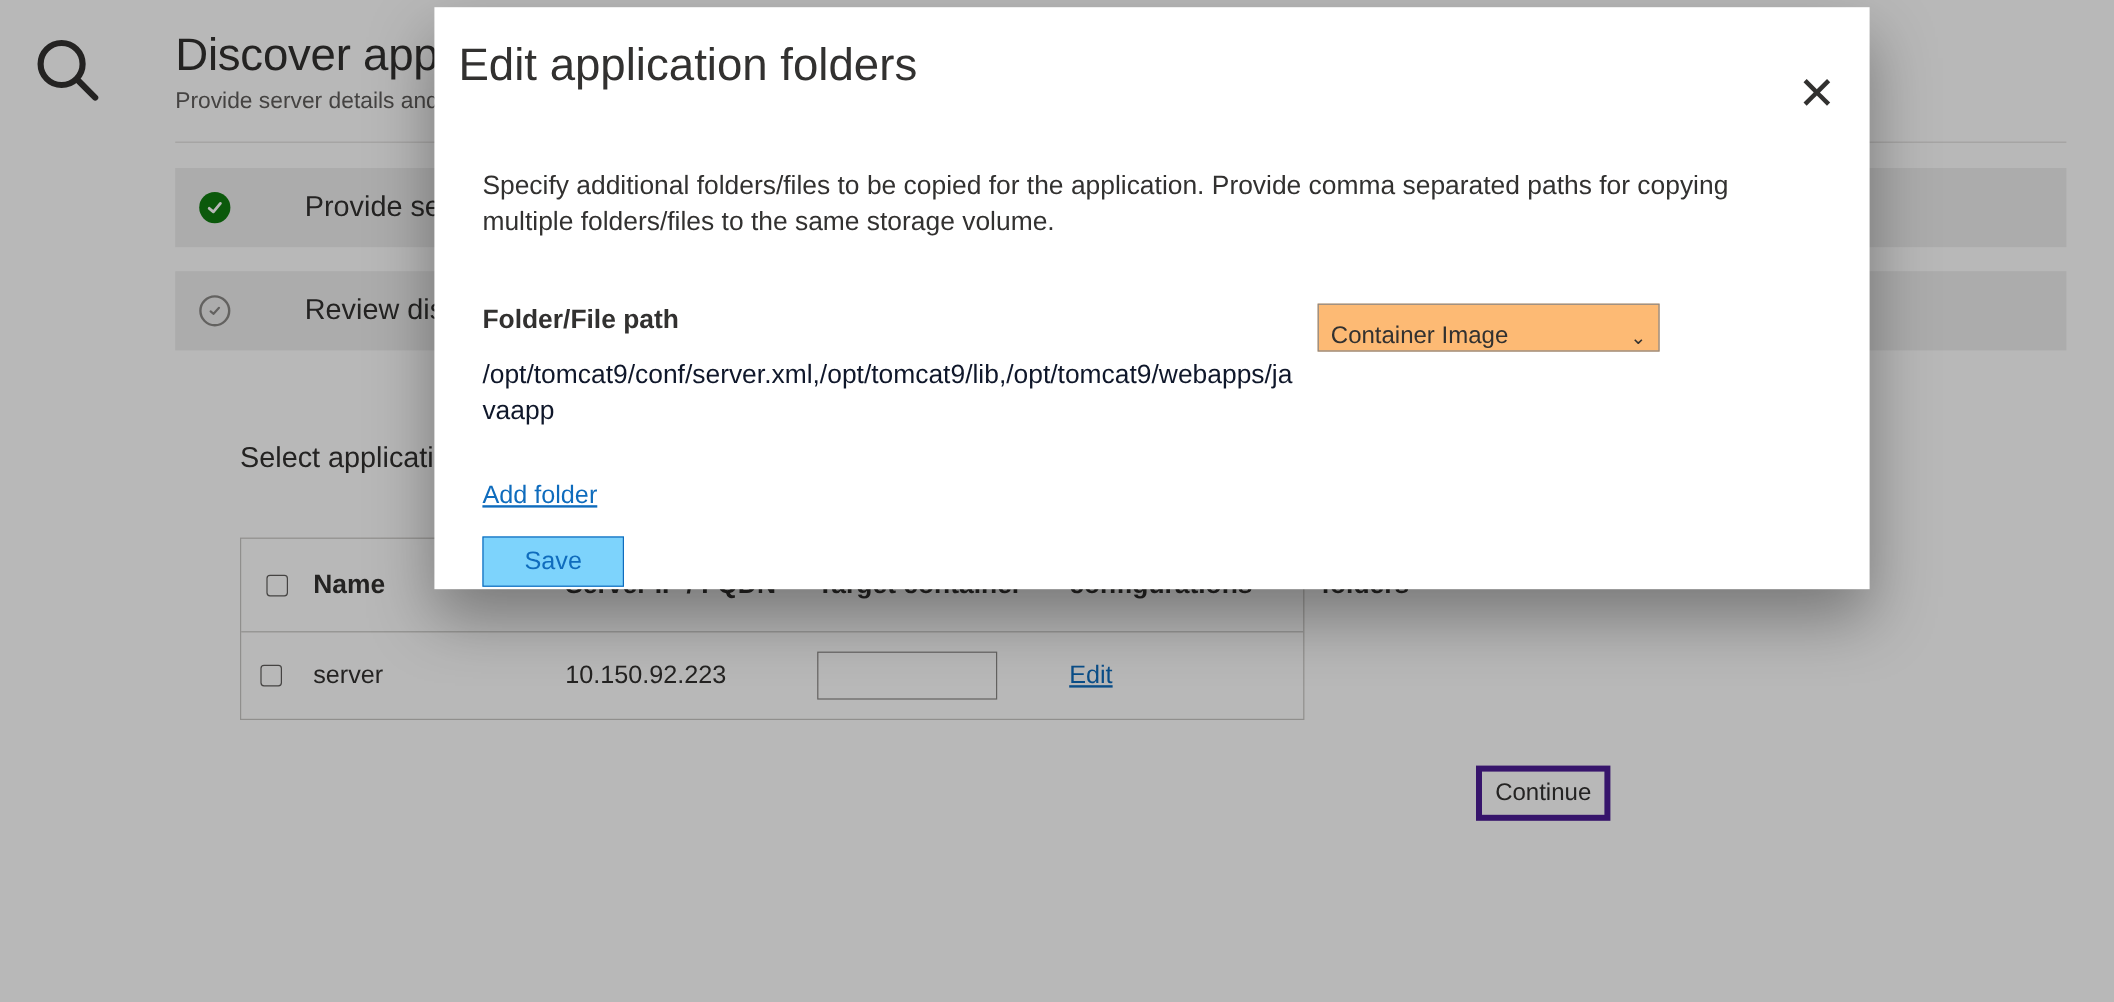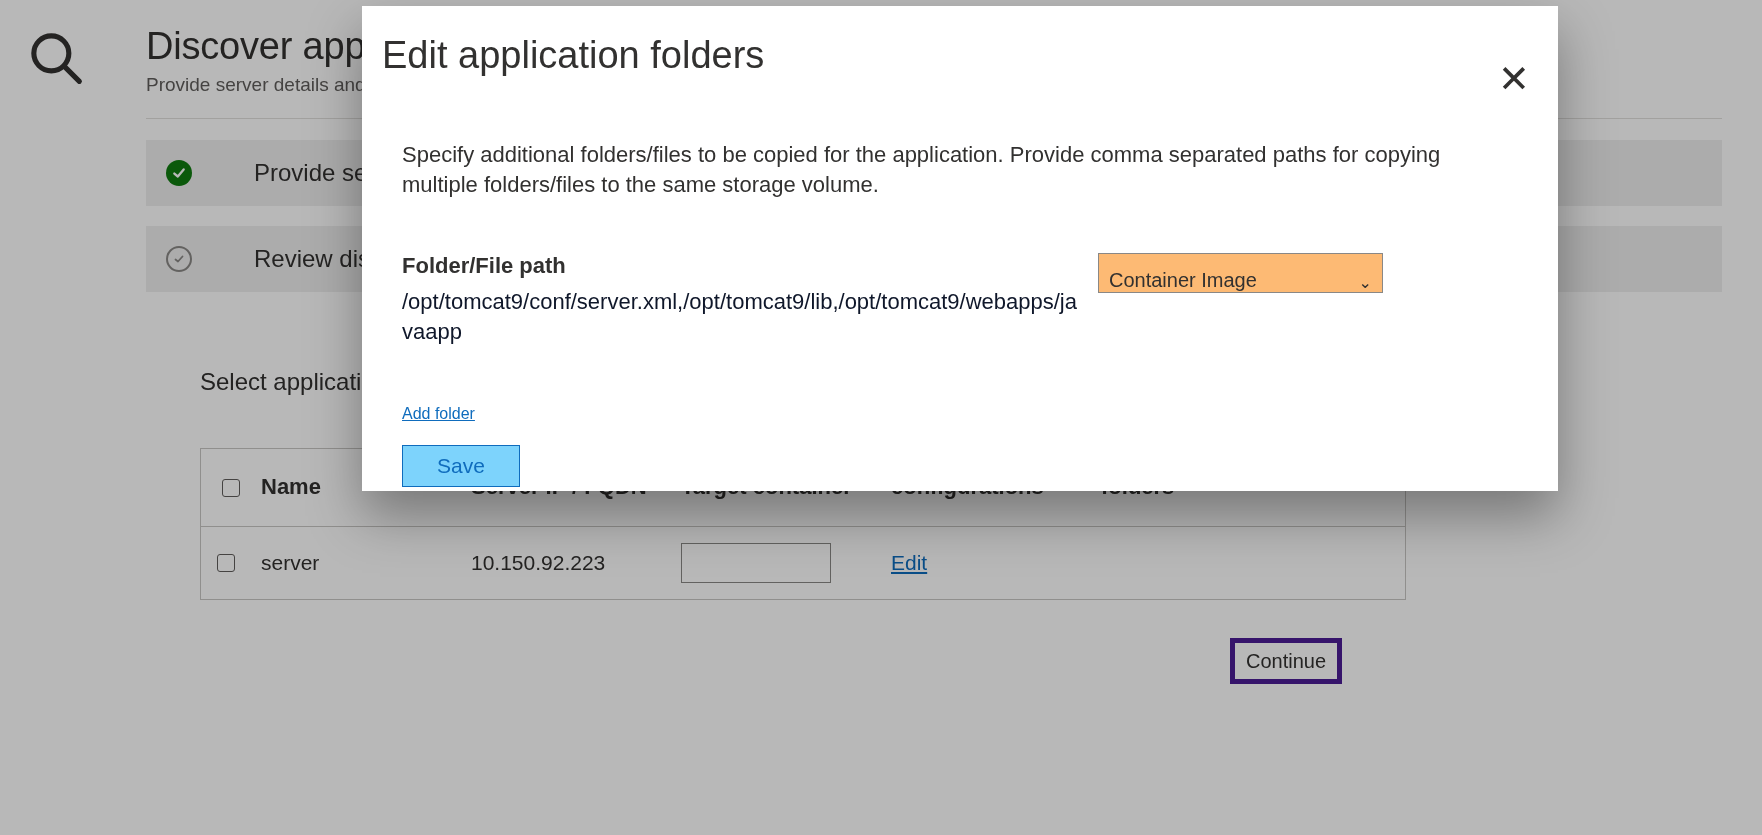--- a/index.html
+++ b/index.html
@@ -90,21 +90,21 @@
     position: absolute;
     left: 200px; top: 368px;
     font-size: 24px;
     color: #323130;
   }
 
   
   .tbl {
     position: absolute;
     left: 200px; top: 448px;
-    width: 1206px;
+    width: 887px;
     border: 1px solid #c8c6c4;
     border-collapse: collapse;
   }
   .tbl-head, .tbl-row {
     display: grid;
     grid-template-columns: 60px 210px 210px 210px 210px 190px;
     align-items: center;
   }
   .tbl-head {
     height: 78px;
@@ -190,21 +190,21 @@
   .form-grid {
     display: grid;
     grid-template-columns: 676px 340px;
     column-gap: 20px;
     margin-top: 54px;
   }
   .form-label {
     font-size: 22px;
     font-weight: 600;
     color: #323130;
-    margin-bottom: 8px;
+    margin-bottom: 18px;
   }
   .path-value {
     font-size: 22px;
     color: #0f172a;
     line-height: 1.35;
     word-break: break-all;
   }
   .select {
     width: 285px;
     height: 40px;
@@ -213,22 +213,22 @@
     padding: 0 10px;
     display: flex;
     align-items: flex-end;
     justify-content: space-between;
     font-size: 20px;
     color: #323130;
     cursor: pointer;
   }
   .select .chev { font-size: 16px; color: #323130; }
   .add-folder {
-    margin-top: 58px;
-    font-size: 16px;
+    margin-top: 44px;
+    font-size: 21px;
     color: #0f6cbd;
     text-decoration: underline;
     cursor: pointer;
     display: inline-block;
   }
   .save-btn {
     margin-top: 22px;
     width: 118px; height: 42px;
     border: 1.5px solid #0f6cbd;
     background: #7dd3fc;

